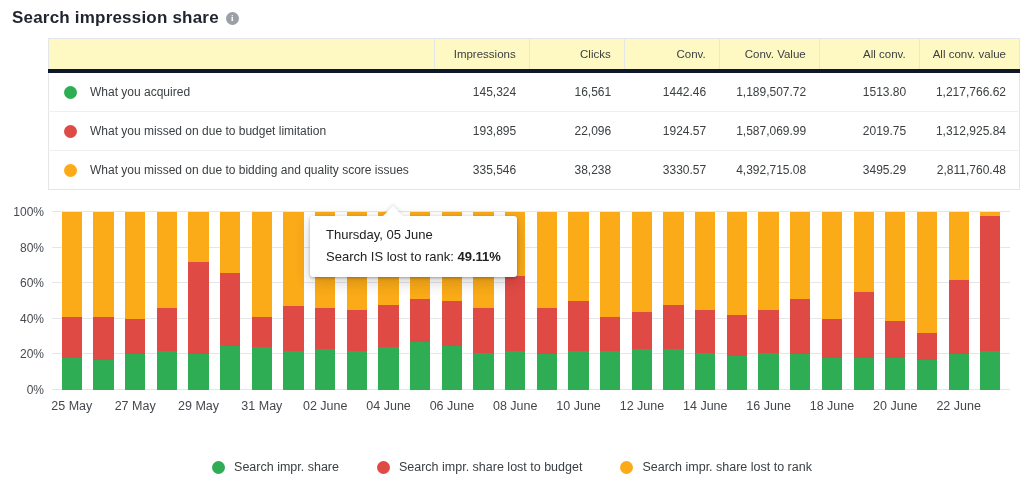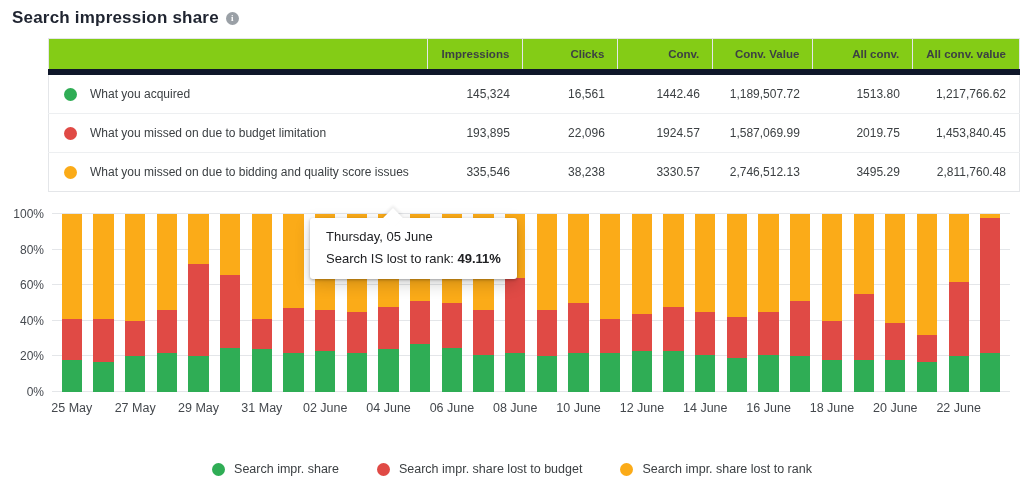--- a/index.html
+++ b/index.html
@@ -18,22 +18,22 @@
     font-size: 9px; font-weight: 700; display: inline-flex; align-items: center;
     justify-content: center; font-family: "Liberation Serif", serif; cursor: pointer;
   }
 
   
   table.summary {
     margin: 10px 0 0 40px; width: 972px; border-collapse: collapse;
     border: 1px solid #e4e6e9; font-size: 12px;
   }
   table.summary th {
-    background: #84cc16; font-weight: 700; font-size: 11.5px; color: #3c4043;
-    text-align: right; padding: 9px 13px; border-bottom: 6px solid #0f172a;
+    background: #fef9c3; font-weight: 400; font-size: 11.5px; color: #3c4043;
+    text-align: right; padding: 9px 13px; border-bottom: 4px solid #0f172a;
     border-left: 1px solid #e4e6e9; white-space: nowrap;
   }
   table.summary th.label-col { border-left: none; }
   table.summary td {
     text-align: right; padding: 12px 13px; border-bottom: 1px solid #edeff1;
     color: #3c4043; font-size: 12px; white-space: nowrap;
   }
   table.summary tr:last-child td { border-bottom: none; }
   td.label-cell { text-align: left; }
   .label-inner { display: flex; align-items: center; gap: 13px; padding-left: 2px; }
@@ -134,33 +134,33 @@
           <span class="label-inner">
             <span class="dot" style="background-color: rgb(224, 74, 69);"></span>
             <span>What you missed on due to budget limitation</span>
           </span>
         </td>
         <td>193,895</td>
         <td>22,096</td>
         <td>1924.57</td>
         <td>1,587,069.99</td>
         <td>2019.75</td>
-        <td>1,453,840.45</td>
+        <td>1,312,925.84</td>
       </tr>
       <tr>
         <td class="label-cell">
           <span class="label-inner">
             <span class="dot" style="background-color: rgb(251, 171, 24);"></span>
             <span>What you missed on due to bidding and quality score issues</span>
           </span>
         </td>
         <td>335,546</td>
         <td>38,238</td>
         <td>3330.57</td>
-        <td>2,746,512.13</td>
+        <td>4,392,715.08</td>
         <td>3495.29</td>
         <td>2,811,760.48</td>
       </tr>
     </tbody>
   </table>
 
   <div class="chart-wrap">
     <div class="yaxis" id="yaxis">
         <div class="ytick" style="bottom: 0%;">0%</div>
         <div class="ytick" style="bottom: 20%;">20%</div>

